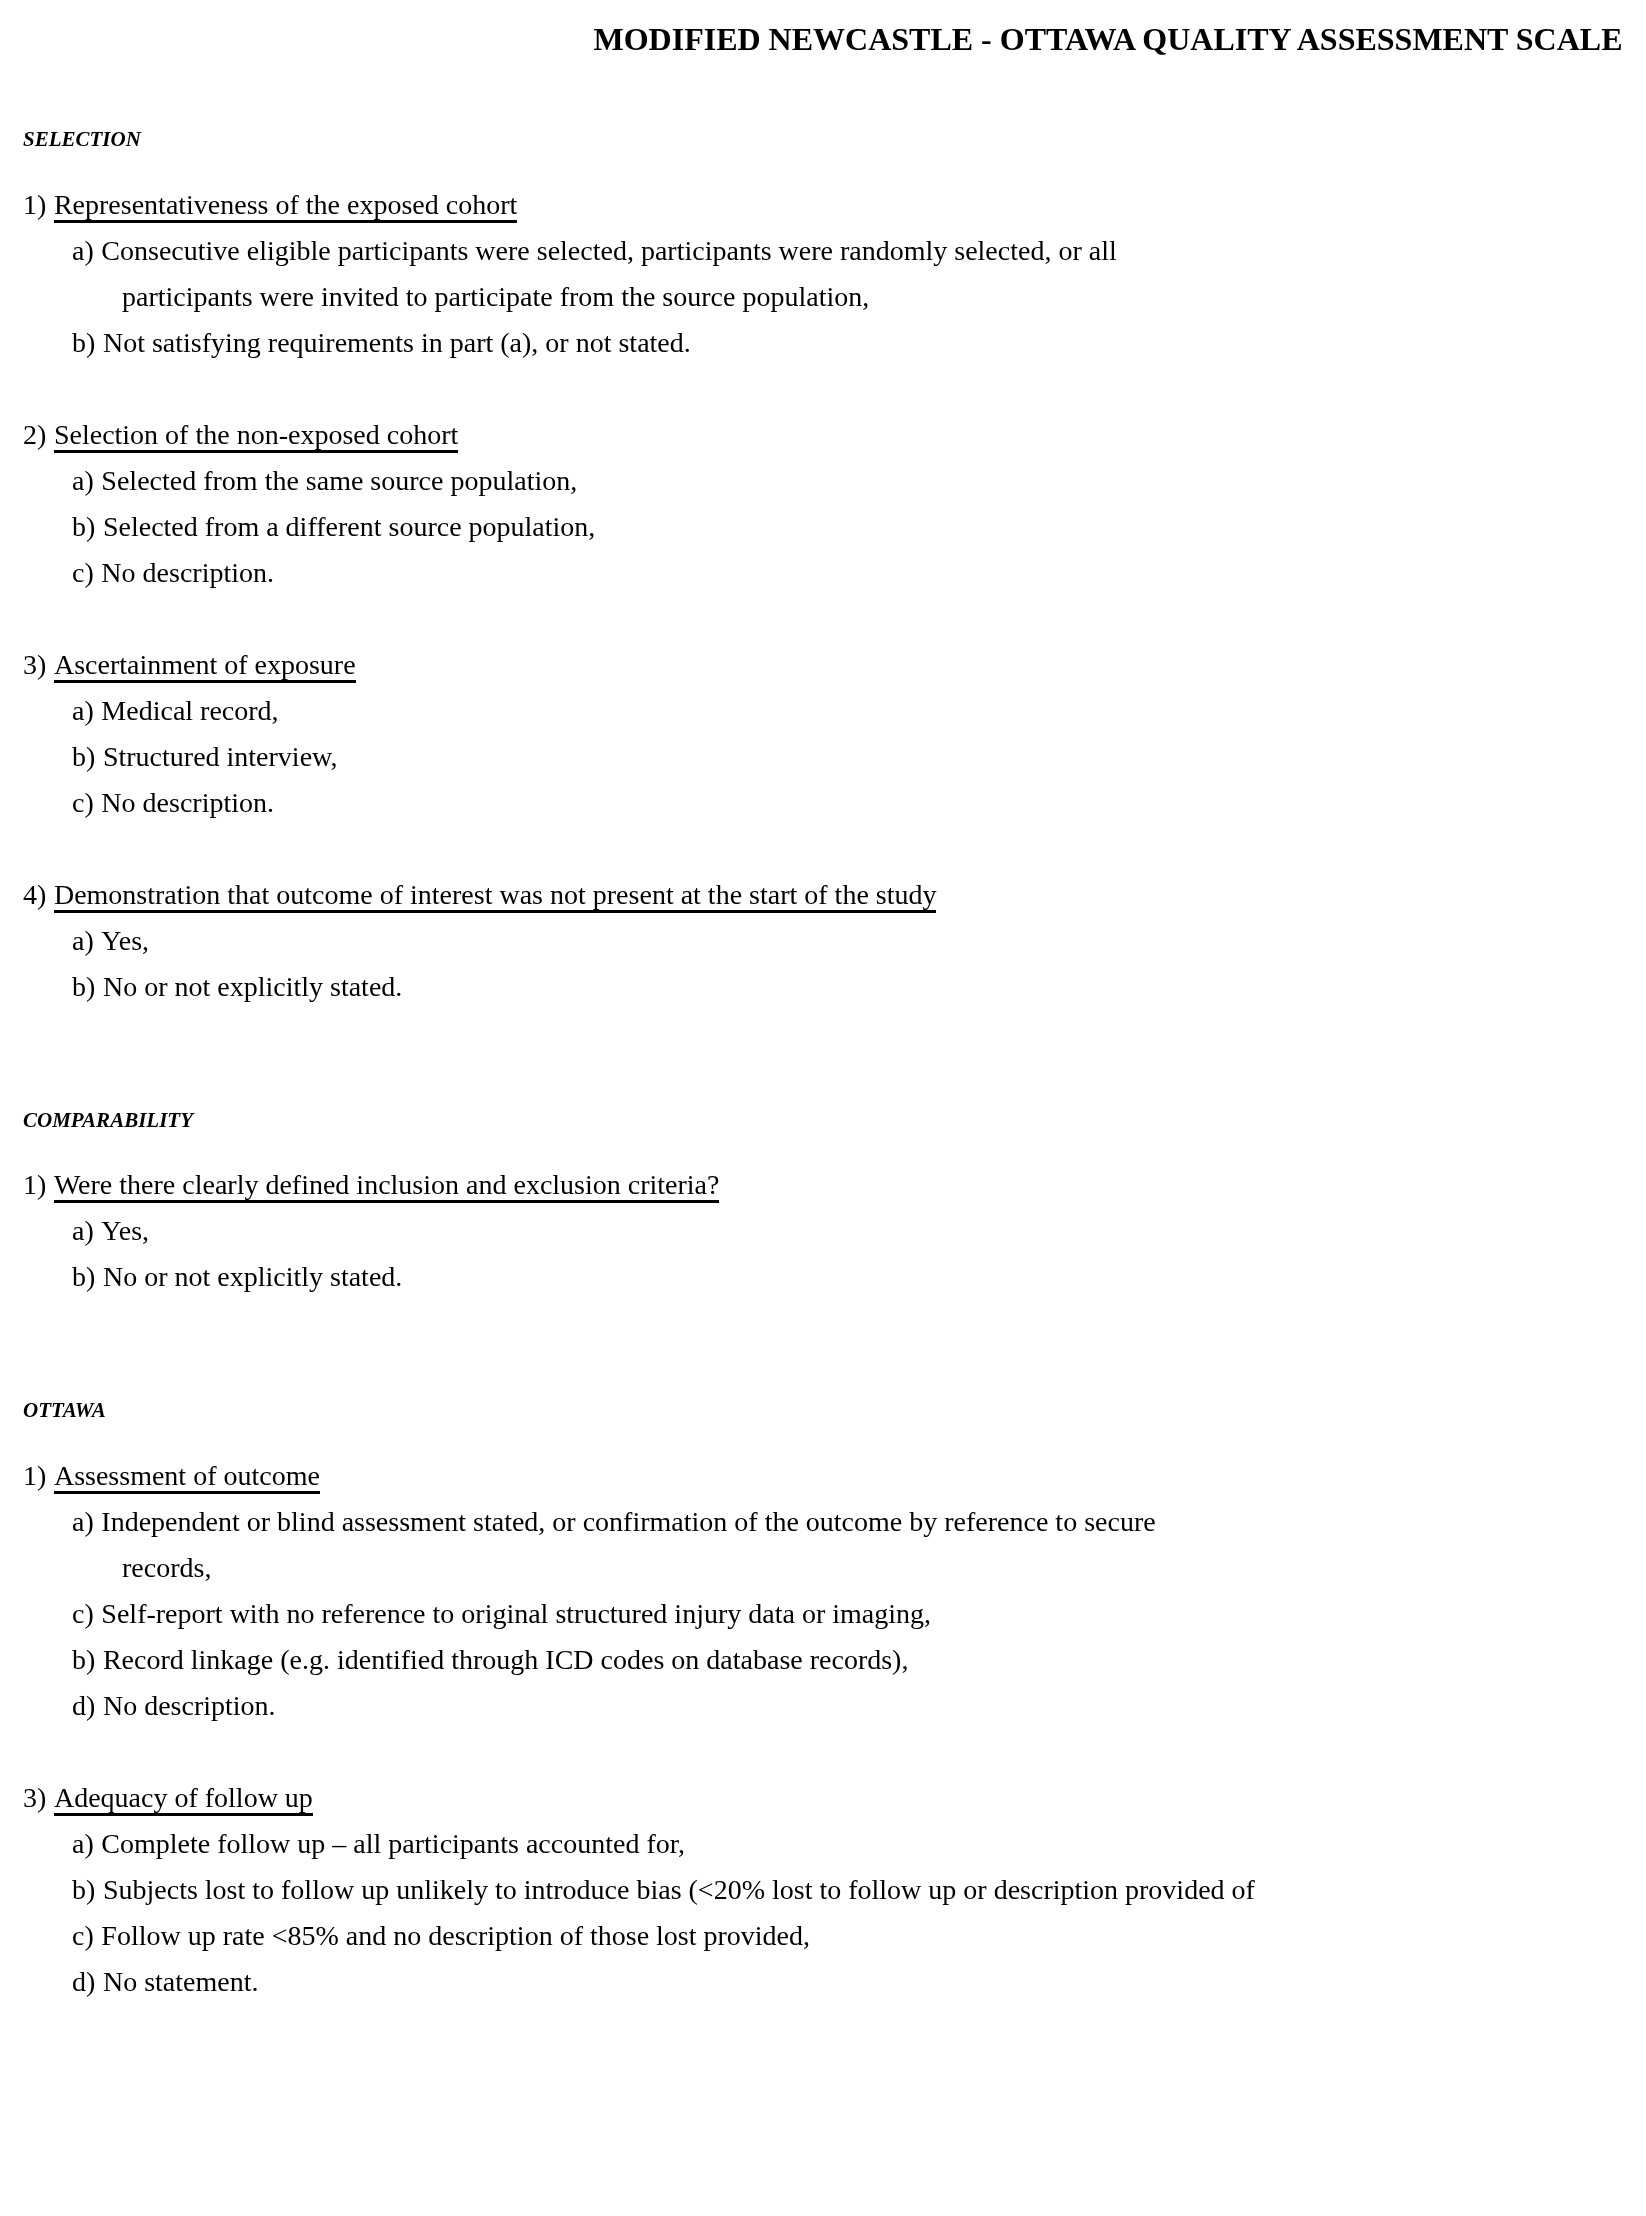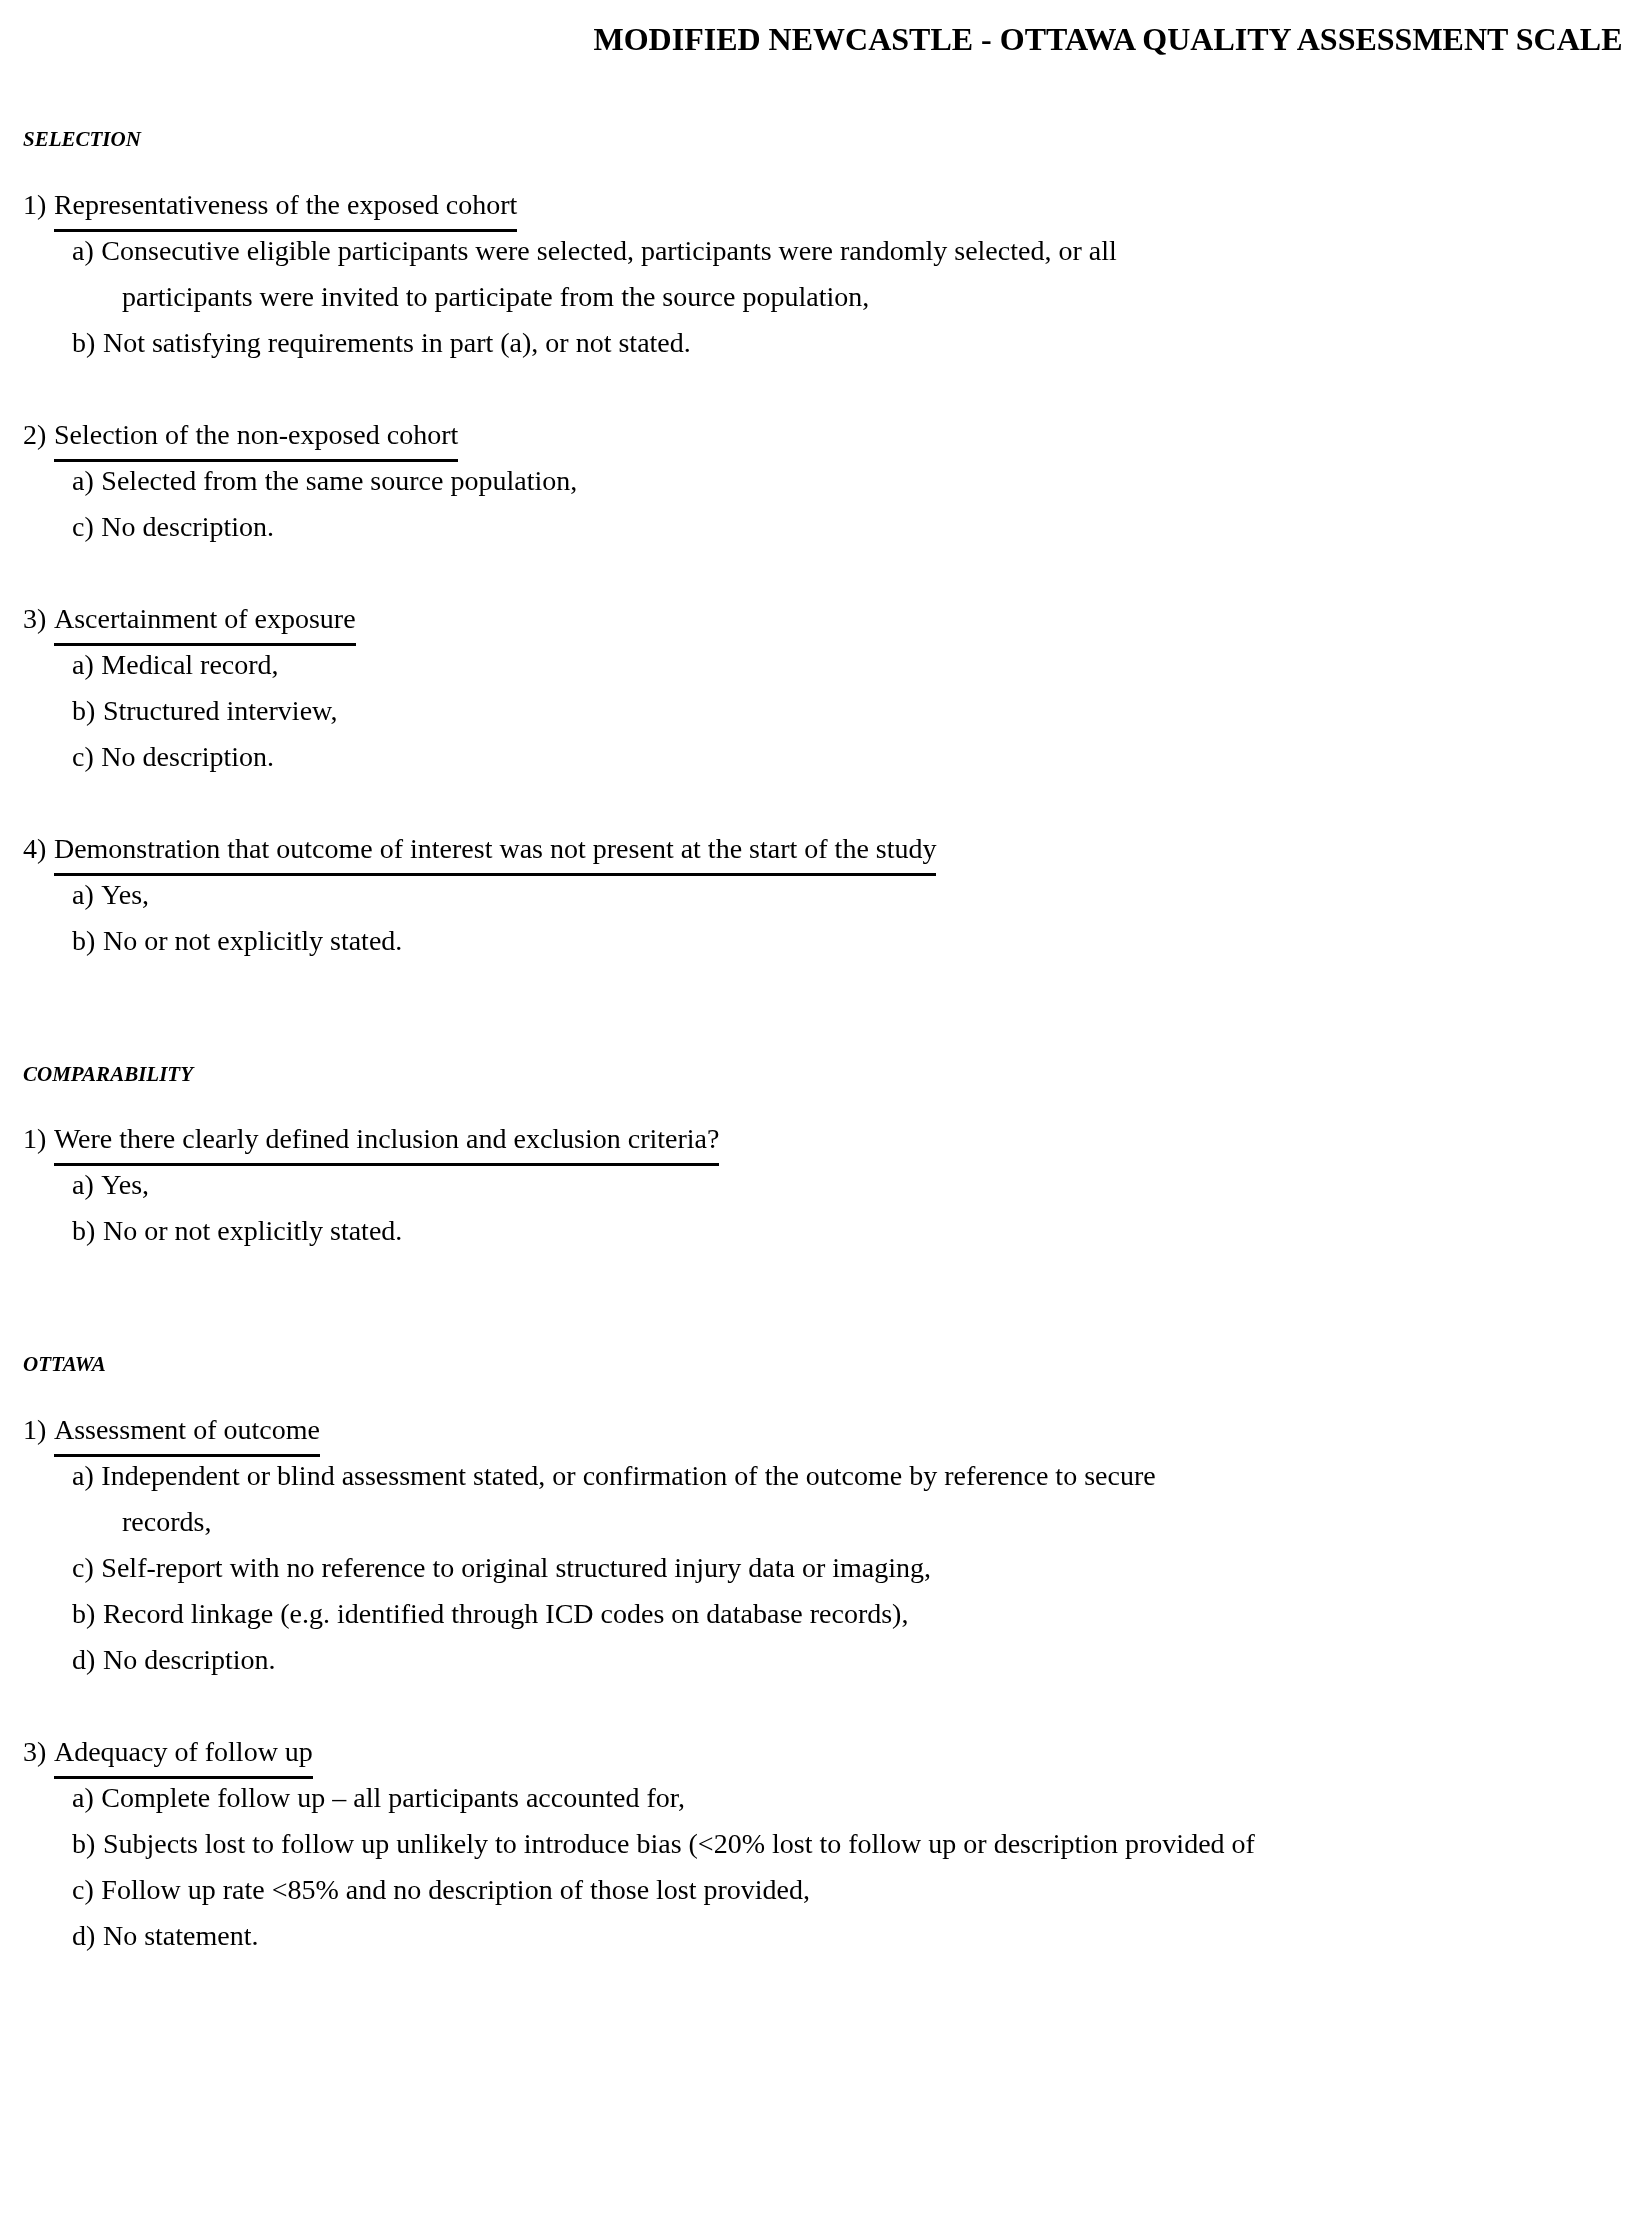--- a/index.html
+++ b/index.html
@@ -43,21 +43,21 @@
     margin-bottom: 0;
   }
   .qline {
     line-height: 46px;
   }
   .qnum {
     margin-right: 7.6px;
   }
   .qtext {
     border-bottom: 3.8px solid #000000;
-    padding-bottom: 9px;
+    padding-bottom: 0;
   }
   .opt {
     padding-left: 49px;
     line-height: 46px;
   }
   .cont {
     padding-left: 99px;
     line-height: 46px;
   }
   .olabel {
@@ -88,20 +88,23 @@
         <span class="olabel">b)</span><span>Not satisfying requirements in part (a), or not stated.</span>
       </div>
     </div>
 
     <div class="item">
       <div class="qline">
         <span class="qnum">2)</span><span class="qtext">Selection of the non-exposed cohort</span>
       </div>
       <div class="opt">
         <span class="olabel">a)</span><span>Selected from the same source population,</span>
+      </div>
+      <div class="opt">
+        <span class="olabel">b)</span><span>Selected from a different source population,</span>
       </div>
       <div class="opt">
         <span class="olabel">c)</span><span>No description.</span>
       </div>
     </div>
 
     <div class="item">
       <div class="qline">
         <span class="qnum">3)</span><span class="qtext">Ascertainment of exposure</span>
       </div>

